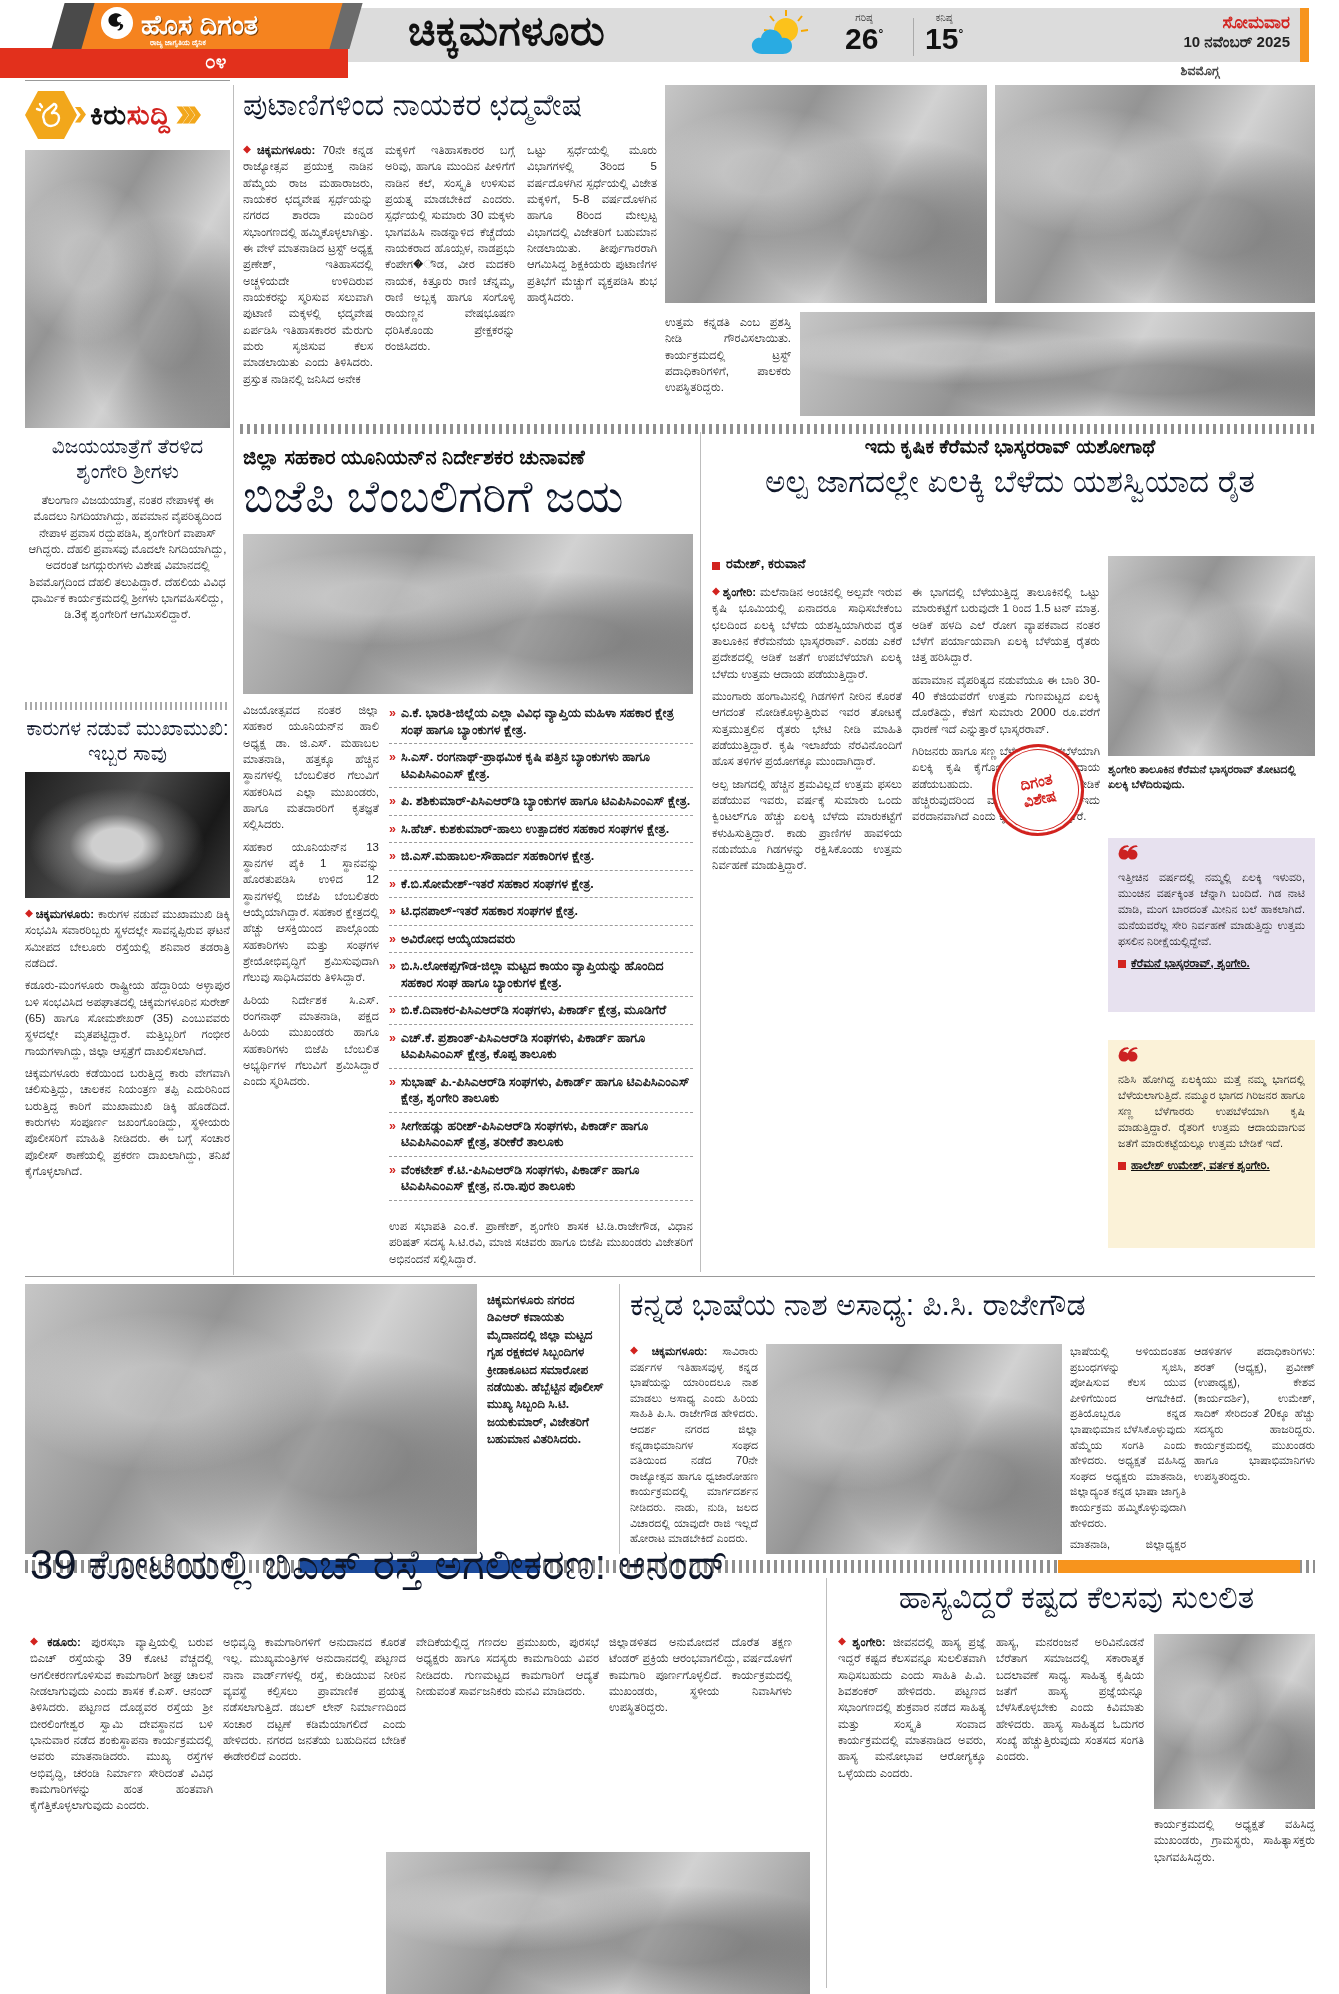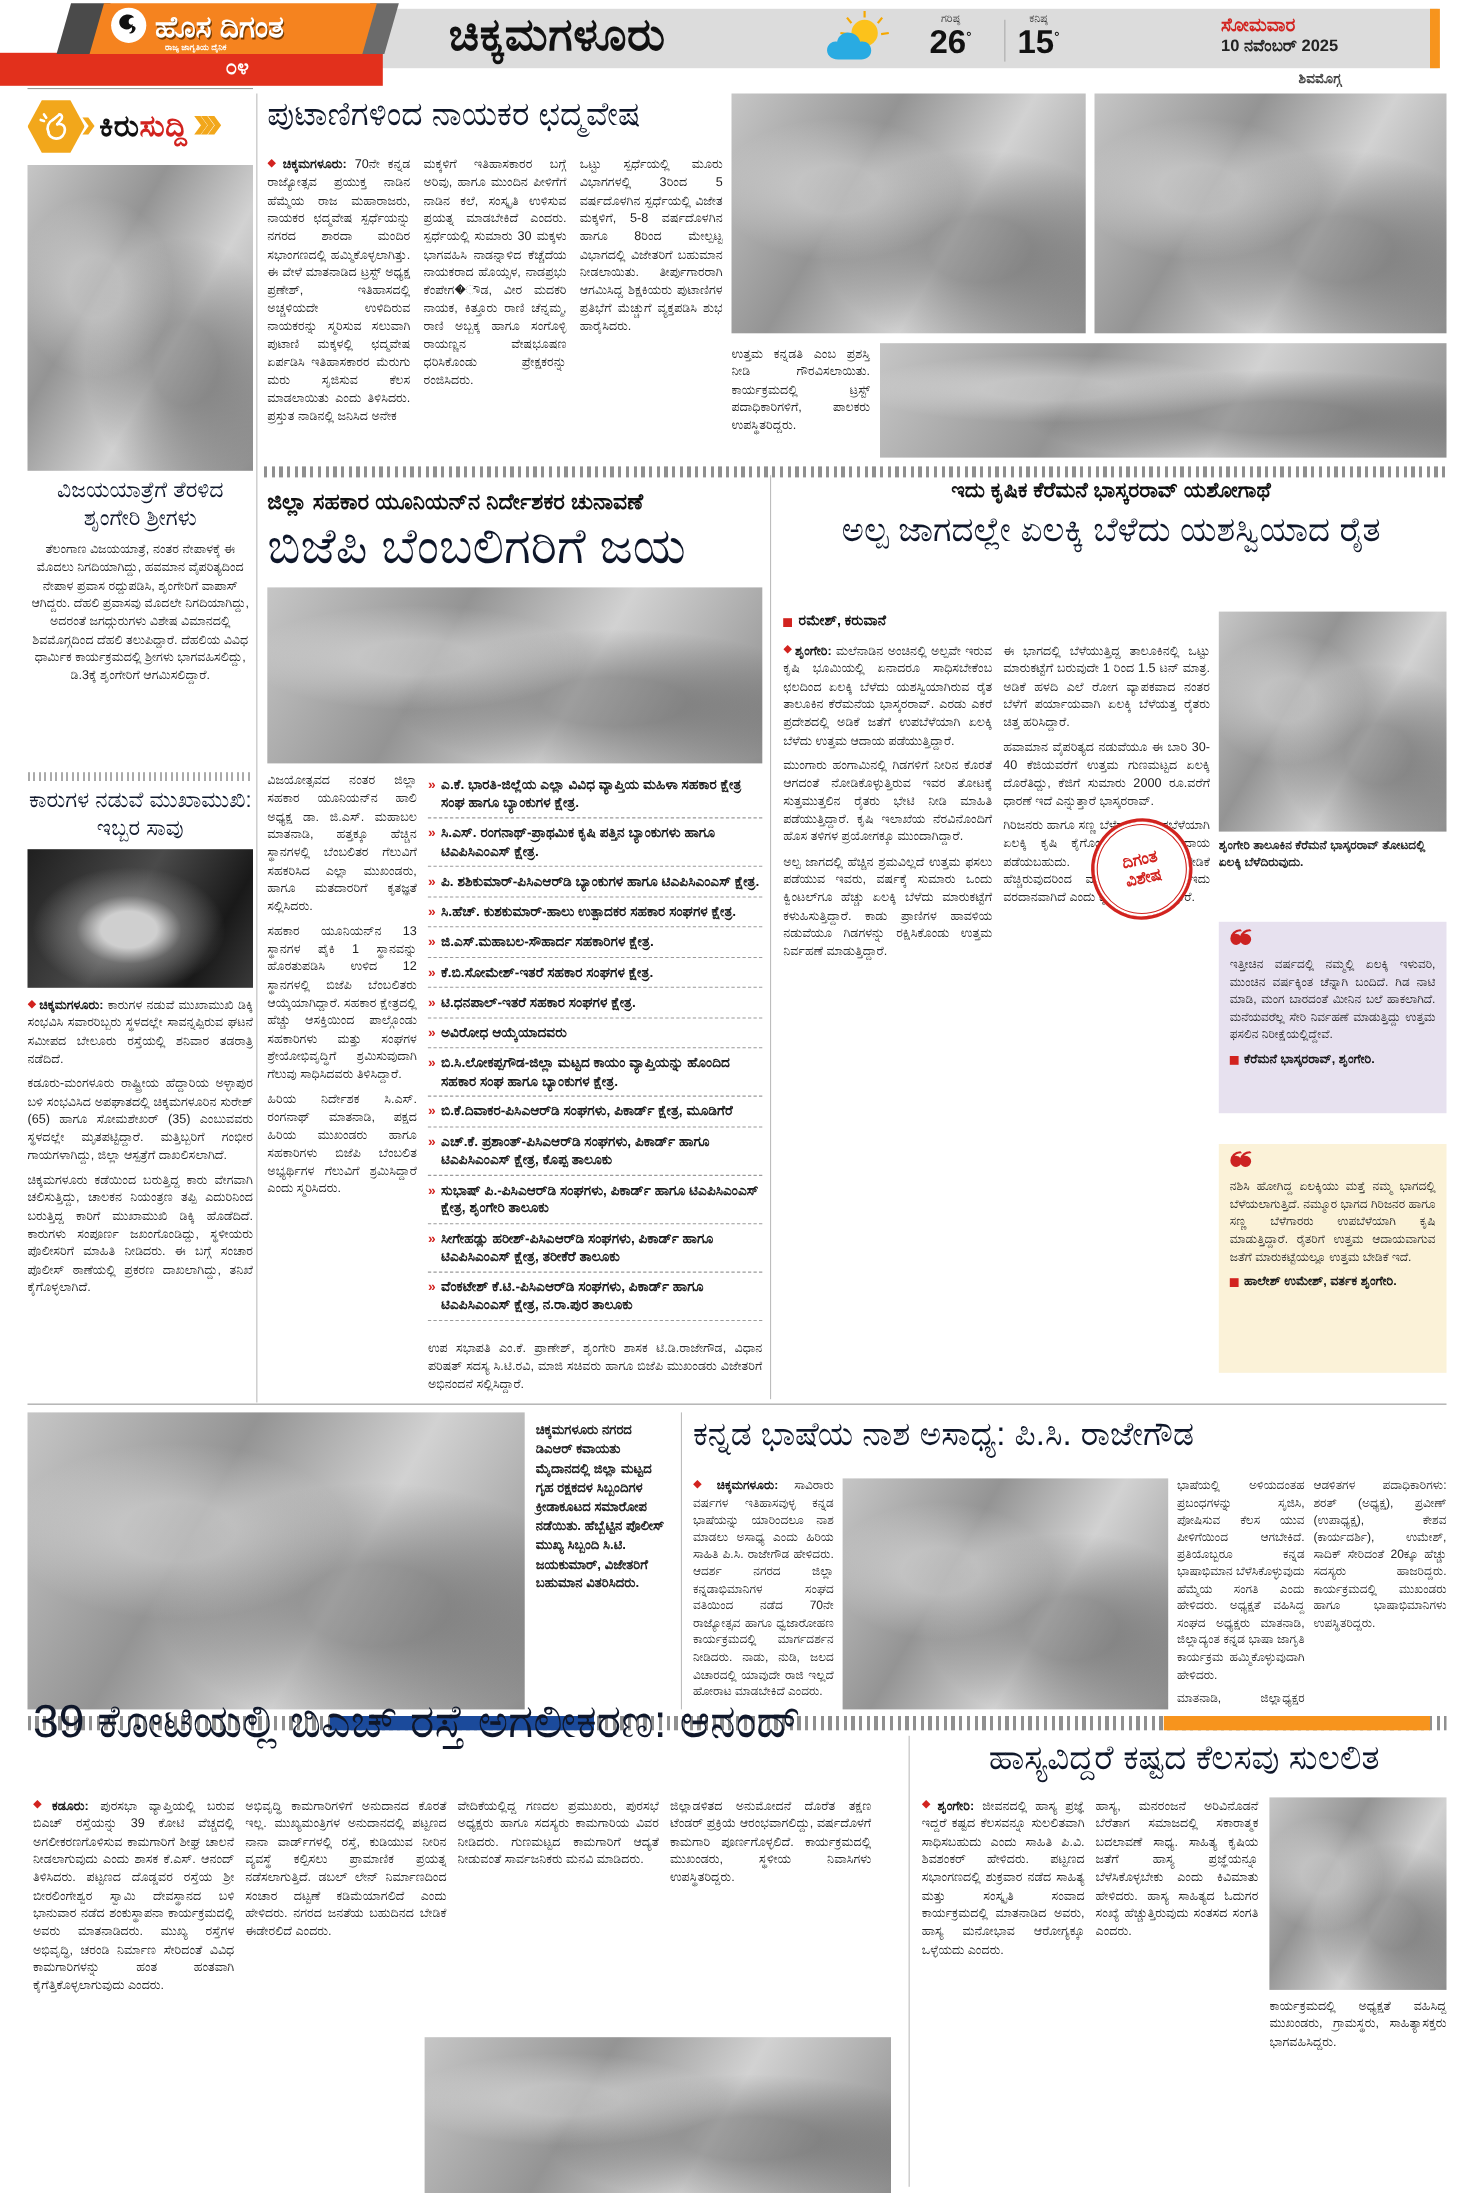--- a/index.html
+++ b/index.html
@@ -10,21 +10,21 @@
   .hbar{left:335px;top:8px;width:972px;height:54px;background:#dcdcdc;}
   .hbar-orange{left:1300px;top:8px;width:9px;height:54px;background:#f7941d;}
   .city{left:408px;top:8px;font-size:41px;font-weight:bold;color:#111;letter-spacing:.5px;}
   .wicon{left:748px;top:8px;}
   .temp{top:13px;text-align:center;}
   .temp .lbl{font-size:10px;color:#333;font-weight:normal;display:block;line-height:1;}
   .temp .val{font-size:30px;font-weight:bold;color:#111;line-height:1.05;}
   .temp sup{font-size:12px;}
   .tmax{left:845px;} .tmin{left:925px;}
   .tsep{left:913px;top:18px;width:1px;height:38px;background:#aaa;}
-  .daydate{left:1110px;top:13px;width:180px;text-align:left;}
+  .daydate{left:1110px;top:13px;width:180px;text-align:right;}
   .day{font-size:17px;font-weight:bold;color:#d2231f;line-height:1.2;}
   .date{font-size:15px;font-weight:bold;color:#222;}
   .edition{left:1110px;top:64px;width:180px;text-align:center;font-size:12.5px;font-weight:bold;color:#444;}
   .pagebar{left:0;top:48px;width:348px;height:30px;background:#e2301c;}
   .pageno{left:205px;top:51px;font-size:19px;font-weight:bold;color:#fff;}
   .slant-l{left:58px;top:3px;width:36px;height:46px;background:#4a4a4a;transform:skewX(-16deg);}
   .slant-r{left:330px;top:3px;width:26px;height:46px;background:#6b6b6b;transform:skewX(-16deg);}
   .logoplate{left:88px;top:3px;width:248px;height:46px;background:#f5831f;transform:skewX(-16deg);}
   .logoinner{left:100px;top:6px;width:236px;display:flex;align-items:center;gap:7px;}
   .logotext{font-size:27px;font-weight:bold;color:#fff;text-shadow:1px 1px 0 #7a3c00;}
@@ -65,21 +65,21 @@
   
   .caption{font-size:11px;font-weight:bold;color:#222;line-height:1.35;}
   .stamp{width:86px;height:86px;border:3px solid #d2231f;border-radius:50%;background:#fff;
          box-shadow:inset 0 0 0 2px #fff, inset 0 0 0 3px #d2231f;
          display:flex;flex-direction:column;align-items:center;justify-content:center;
          transform:rotate(-12deg);z-index:5;}
   .stamp span{color:#d2231f;font-weight:bold;font-size:15px;line-height:1.15;}
   .qbox{padding:10px 10px 8px;box-sizing:border-box;}
   .qbox .qmark{color:#cc2222;font-size:30px;line-height:.6;font-weight:bold;display:block;}
   .qbox .qtext{font-size:11px;line-height:1.45;text-align:justify;color:#222;margin-top:4px;}
-  .qbox .qattr{margin-top:7px;font-size:11.5px;font-weight:bold;color:#111;display:flex;gap:5px;align-items:flex-start;}
+  .qbox .qattr{margin-top:7px;font-size:11.5px;font-weight:bold;color:#111;display:flex;gap:5px;align-items:flex-start;text-decoration:underline;}
   .redsq{width:8px;height:8px;background:#d2231f;flex:0 0 auto;margin-top:3px;}
   .q1{background:#e7e1ef;} .q2{background:#fbf2d8;}
   .byline{display:flex;align-items:center;gap:6px;font-size:13px;font-weight:bold;color:#111;}
 </style>
 </head>
 <body>
 
 <div class="page">
 
   <div class="abs hbar"></div>

